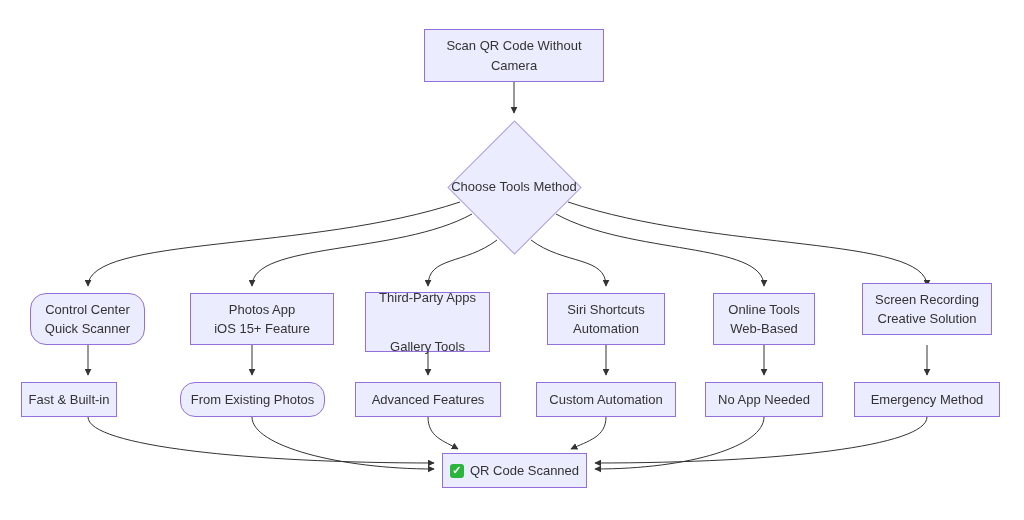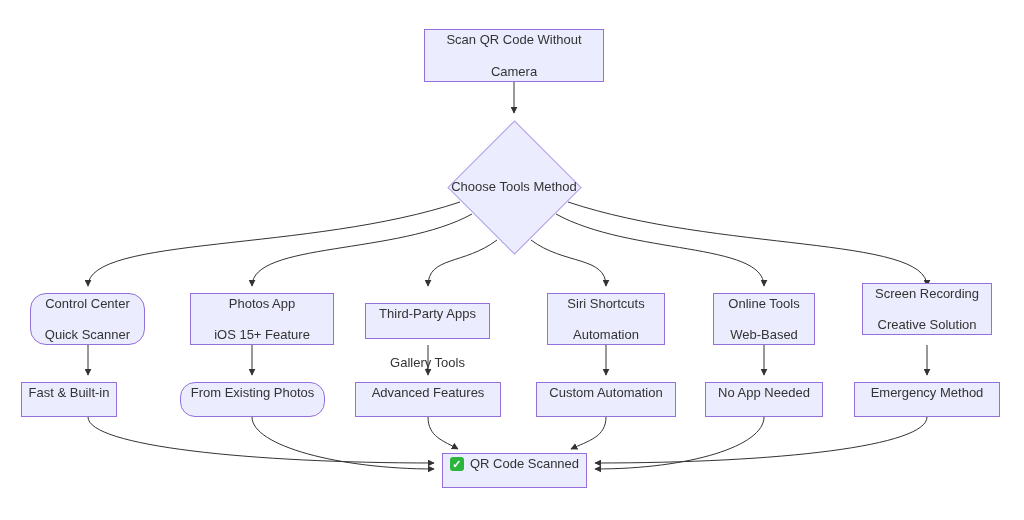--- a/index.html
+++ b/index.html
@@ -13,21 +13,21 @@
   }
   #edges{position:absolute;left:0;top:0;z-index:0;}
   .node{
     position:absolute;
     background:#ECECFF;
     border:1px solid #9370DB;
     box-sizing:border-box;
     display:flex;
     flex-direction:column;
     align-items:center;
-    justify-content:space-between;
+    justify-content:center;
     text-align:center;
     font-size:13px;
     line-height:1.5;
     z-index:1;
   }
   .diamond{
     position:absolute;
     width:95px;height:95px;
     background:#ECECFF;
     border:1px solid #b1a0e8;
@@ -103,21 +103,21 @@
   <div class="diamond-label" style="left:434px;top:179px;width:160px;">Choose Tools Method</div>
 
   <div class="node" style="left:30px;top:293px;width:115px;height:52px;border-radius:16px;">
     <div>Control Center</div>
     <div>Quick Scanner</div>
   </div>
   <div class="node" style="left:190px;top:293px;width:144px;height:52px;">
     <div>Photos App</div>
     <div>iOS 15+ Feature</div>
   </div>
-  <div class="node" style="left:365px;top:303px;width:125px;height:36px;gap:29px;">
+  <div class="node" style="left:365px;top:292px;width:125px;height:60px;gap:29px;">
     <div>Third-Party Apps</div>
     <div>Gallery Tools</div>
   </div>
   <div class="node" style="left:547px;top:293px;width:118px;height:52px;">
     <div>Siri Shortcuts</div>
     <div>Automation</div>
   </div>
   <div class="node" style="left:713px;top:293px;width:102px;height:52px;">
     <div>Online Tools</div>
     <div>Web-Based</div>

